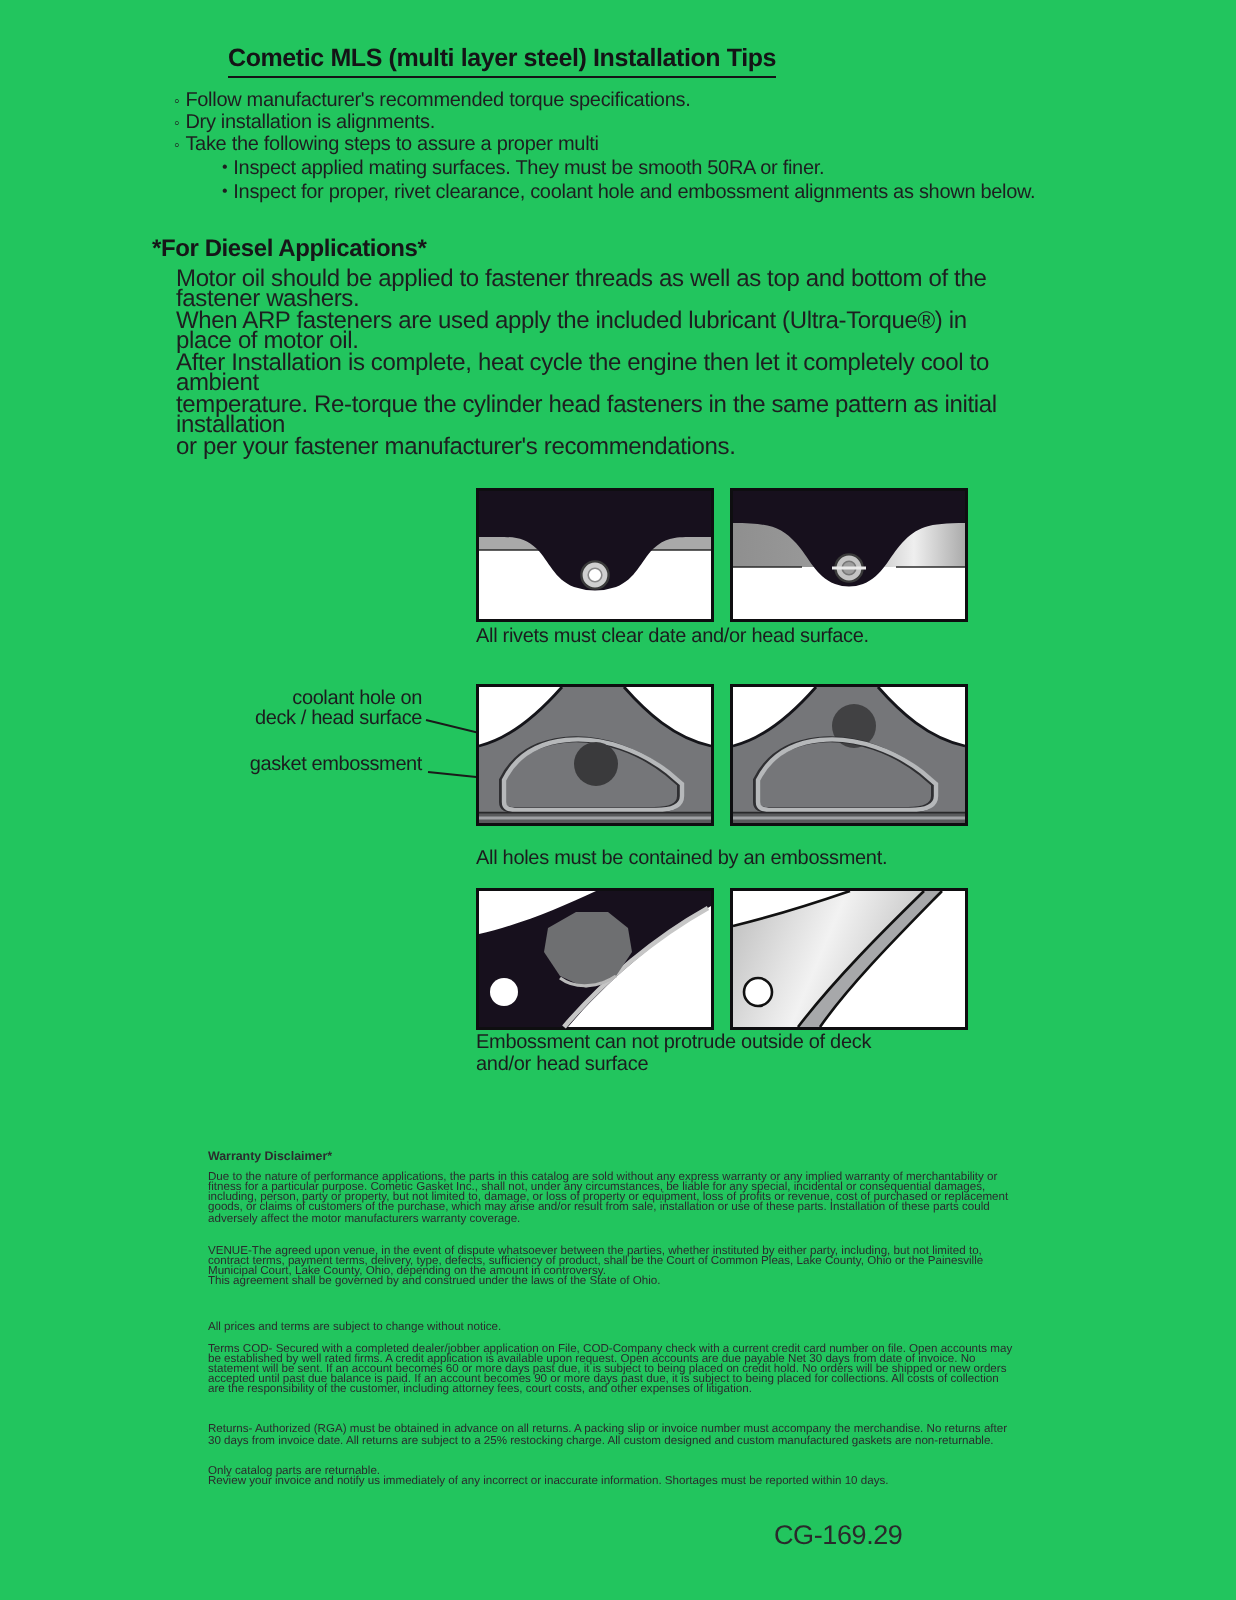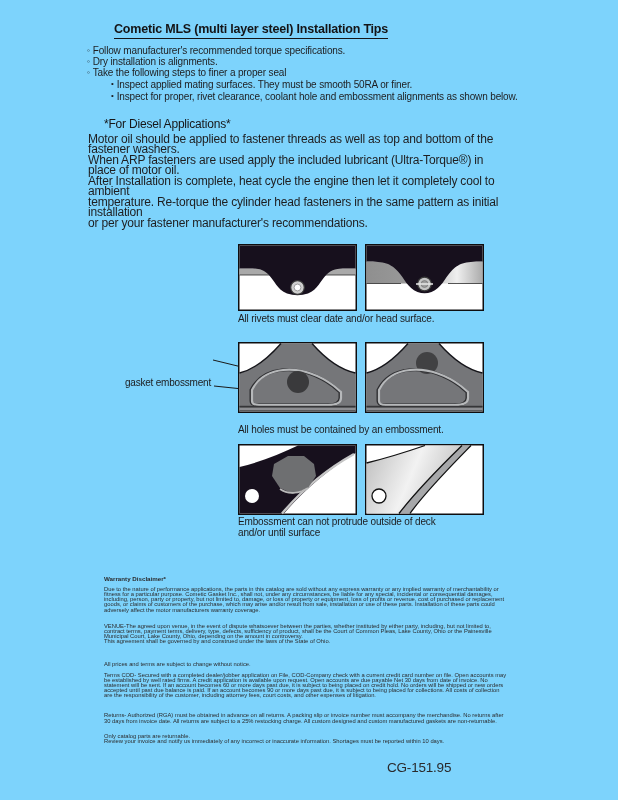--- a/index.html
+++ b/index.html
@@ -1,31 +1,31 @@
 <!DOCTYPE html>
 <html><head>
 <meta charset="utf-8">
 <style>
   html,body{margin:0;padding:0;background:#ffffff;}
-  .page{position:relative;width:618px;height:800px;background:#7dd3fc;
+  .page{position:relative;width:618px;height:800px;background:#22c55e;
         font-family:"Liberation Sans",sans-serif;color:#202022;overflow:hidden;}
   .abs{position:absolute;}
 
   
   .title{left:114px;top:22px;font-size:12.5px;font-weight:bold;letter-spacing:-0.2px;
          border-bottom:1.5px solid #141416;padding-bottom:1.5px;color:#141416;}
 
   
   .bullet{left:87px;font-size:10px;letter-spacing:-0.15px;display:flex;align-items:flex-start;color:#1e1e20;}
   .bullet .glyph{font-size:8px;line-height:10px;margin-right:3px;margin-top:0.5px;}
   .subbullet{left:111px;font-size:10px;letter-spacing:-0.15px;display:flex;align-items:flex-start;color:#1e1e20;}
   .subbullet .glyph{font-size:8px;line-height:10px;margin-right:3px;}
 
   
-  .diesel-h{left:104px;top:117px;font-size:12px;font-weight:normal;letter-spacing:-0.2px;color:#161618;}
+  .diesel-h{left:76px;top:117px;font-size:12px;font-weight:bold;letter-spacing:-0.2px;color:#161618;}
   .para{left:88px;width:420px;font-size:12px;line-height:10.4px;letter-spacing:-0.18px;
         white-space:pre-line;color:#1e1e20;}
 
   
   .dlabel{width:119px;text-align:center;font-size:12px;letter-spacing:0.3px;color:#1b1b1d;margin-top:20px;}
   .dbox{width:119px;}
   .dbox svg{display:block;}
   .dcaption{left:238px;width:290px;font-size:10px;line-height:11px;letter-spacing:-0.15px;
             white-space:pre-line;color:#1c1c1e;}
   .ann{left:90px;width:121px;text-align:right;font-size:10px;line-height:10.4px;
@@ -54,21 +54,21 @@
   <div class="abs bullet" style="top:45px">
     <span class="glyph">◦</span>
     <span>Follow manufacturer's recommended torque specifications.</span>
   </div>
   <div class="abs bullet" style="top:56px">
     <span class="glyph">◦</span>
     <span>Dry installation is alignments.</span>
   </div>
   <div class="abs bullet" style="top:67px">
     <span class="glyph">◦</span>
-    <span>Take the following steps to finer a proper seal</span>
+    <span>Take the following steps to assure a proper multi</span>
   </div>
   <div class="abs subbullet" style="top:79px">
     <span class="glyph">•</span>
     <span>Inspect applied mating surfaces.  They must be smooth 50RA or finer.</span>
   </div>
   <div class="abs subbullet" style="top:91px">
     <span class="glyph">•</span>
     <span>Inspect for proper, rivet clearance, coolant hole and embossment alignments as shown below.</span>
   </div>
 
@@ -112,20 +112,22 @@
       <circle cx="59.5" cy="40" r="3.4" fill="#9e9e9e" stroke="#777777" stroke-width="0.8"></circle>
       <line x1="51" y1="40" x2="68" y2="40" stroke="#e9e9e9" stroke-width="1.5"></line>
     </svg>
   </div>
 
   <div class="abs dcaption" style="top:313px">All rivets must clear date and/or head surface.</div>
 
   <div class="abs dlabel" style="left:238px;top:329px">RIGHT</div>
   <div class="abs dlabel" style="left:365px;top:329px">WRONG</div>
 
+  <div class="abs ann" style="top:345px">coolant hole on
+deck / head surface</div>
   <div class="abs ann" style="top:378px">gasket embossment</div>
 
   <svg class="abs" style="left:205px;top:350px" width="100" height="45" viewBox="0 0 100 45">
     <line x1="8" y1="10" x2="86" y2="29" stroke="#1a1a1a" stroke-width="1"></line>
     <line x1="9" y1="36" x2="57" y2="41" stroke="#1a1a1a" stroke-width="1"></line>
   </svg>
 
   <div class="abs dbox" style="left:238px;top:342px">
     <svg width="119" height="71" viewBox="0 0 119 71">
       <rect x="0.75" y="0.75" width="117.5" height="69.5" fill="#ffffff" stroke="#0e0e10" stroke-width="1.5"></rect>
@@ -183,21 +185,21 @@
       <path d="M1.5,19 C22,14 44,7 60,1.5 L97,1.5 C76,22 52,46 34,69.5 L1.5,69.5 Z" fill="url(#gw3)"></path>
       <path d="M1.5,19 C22,14 44,7 60,1.5" fill="none" stroke="#111111" stroke-width="1.3"></path>
       <path d="M34,69.5 C52,46 76,22 97,1.5 L106,1.5 C84,24 60,48 45,69.5 Z" fill="#a7a8aa"></path>
       <path d="M34,69.5 C52,46 76,22 97,1.5" fill="none" stroke="#111111" stroke-width="1.3"></path>
       <path d="M45,69.5 C60,48 84,24 106,1.5" fill="none" stroke="#111111" stroke-width="1.3"></path>
       <circle cx="14" cy="52" r="7" fill="#ffffff" stroke="#111111" stroke-width="1.3"></circle>
     </svg>
   </div>
 
   <div class="abs dcaption" style="top:516px">Embossment can not protrude outside of deck
-and/or until surface</div>
+and/or head surface</div>
 
   <div class="abs warranty">
     <h4>Warranty Disclaimer*</h4>
     <p class="wp1">Due to the nature of performance applications, the parts in this catalog are sold without any express warranty or any implied warranty of merchantability or
 fitness for a particular purpose.  Cometic Gasket Inc., shall not, under any circumstances, be liable for any special, incidental or consequential damages,
 including, person, party or property, but not limited to, damage, or loss of property or equipment, loss of profits or revenue, cost of purchased or replacement
 goods, or claims of customers of the purchase, which may arise and/or result from sale, installation or use of these parts.  Installation of these parts could
 adversely affect the motor manufacturers warranty coverage.</p>
     <p class="wp2">VENUE-The agreed upon venue, in the event of dispute whatsoever between the parties, whether instituted by either party, including, but not limited to,
 contract terms, payment terms, delivery, type, defects, sufficiency of product, shall be the Court of Common Pleas, Lake County, Ohio or the Painesville
@@ -208,15 +210,15 @@
 be established by well rated firms.  A credit application is available upon request.  Open accounts are due payable Net 30 days from date of invoice.  No
 statement will be sent.  If an account becomes 60 or more days past due, it is subject to being placed on credit hold.  No orders will be shipped or new orders
 accepted until past due balance is paid.  If an account becomes 90 or more days past due, it is subject to being placed for collections.  All costs of collection
 are the responsibility of the customer, including attorney fees, court costs, and other expenses of litigation.</p>
     <p class="wp5">Returns- Authorized (RGA) must be obtained in advance on all returns.  A packing slip or invoice number must accompany the merchandise.  No returns after
 30 days from invoice date.  All returns are subject to a 25% restocking charge.  All custom designed and custom manufactured gaskets are non-returnable.</p>
     <p class="wp6">Only catalog parts are returnable.
 Review your invoice and notify us immediately of any incorrect or inaccurate information.  Shortages must be reported within 10 days.</p>
   </div>
 
-  <div class="abs pagenum">CG-151.95</div>
+  <div class="abs pagenum">CG-169.29</div>
 
 </div>
 
 </body></html>

